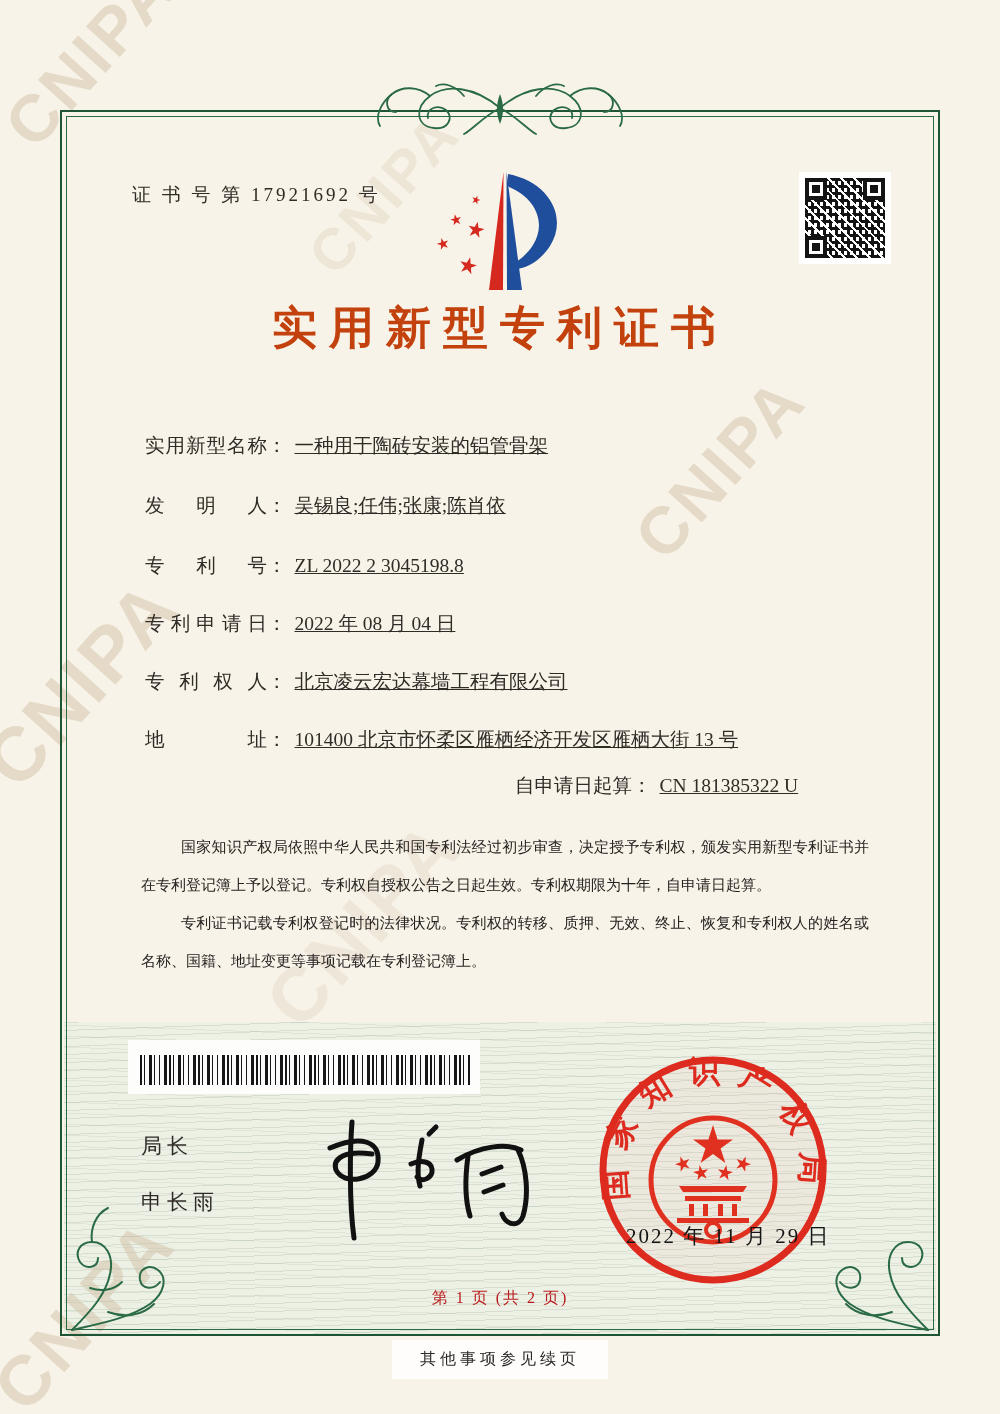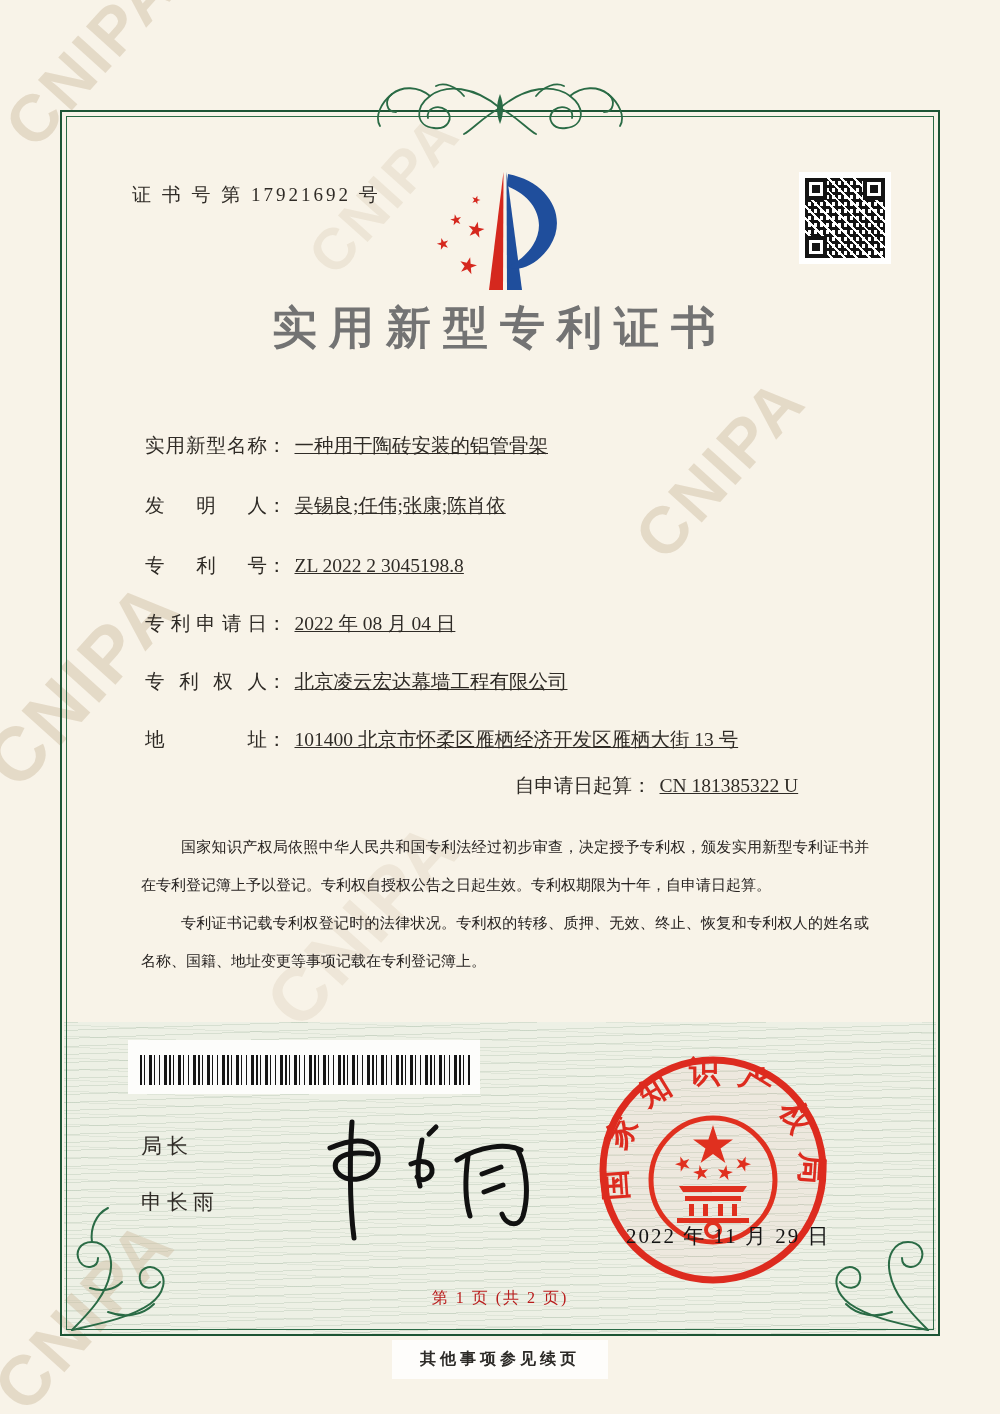--- a/index.html
+++ b/index.html
@@ -46,21 +46,21 @@
       repeating-linear-gradient(45deg,#fff 0 2px, rgba(0,0,0,0) 2px 9px),
       repeating-linear-gradient(90deg,#141414 0 3px, rgba(0,0,0,0) 3px 6px),
       repeating-linear-gradient(0deg,#141414 0 3px, rgba(0,0,0,0) 3px 7px);
   }
   .finder{position:absolute;width:14px;height:14px;border:4px solid #141414;background:#fff;}
   .finder::after{content:"";position:absolute;inset:3px;background:#141414;}
   .f-tl{left:6px;top:6px}.f-tr{right:6px;top:6px}.f-bl{left:6px;bottom:6px}
   
   .title{
     position:absolute;left:0;right:0;top:298px;text-align:center;
-    font-size:45px;font-weight:bold;letter-spacing:12px;color:#737373;
+    font-size:45px;font-weight:bold;letter-spacing:12px;color:#c2410c;
   }
   
   .frow{position:absolute;left:145px;font-size:19.5px;white-space:nowrap;}
   .flabel{
     display:inline-block;width:122px;
     text-align:justify;text-align-last:justify;text-justify:inter-character;
     vertical-align:bottom;
     margin-top:12px;
   }
   .fcolon{display:inline-block;}
@@ -89,21 +89,20 @@
     color:#141414;z-index:4;white-space:nowrap;
   }
   .page-info{
     position:absolute;left:0;right:0;top:1288px;text-align:center;
     font-size:16px;letter-spacing:2px;color:#b91c1c;
   }
   .note{
     position:absolute;left:50%;top:1340px;transform:translateX(-50%);
     background:#fefdfb;padding:9px 28px;font-size:16px;letter-spacing:4px;color:#2c2a27;
     white-space:nowrap;
-    font-weight:bold;
   }
   .orn{position:absolute;pointer-events:none;}
 </style>
 </head>
 <body>
 
 <div class="sheet">
 
   <div class="band"></div>
 

